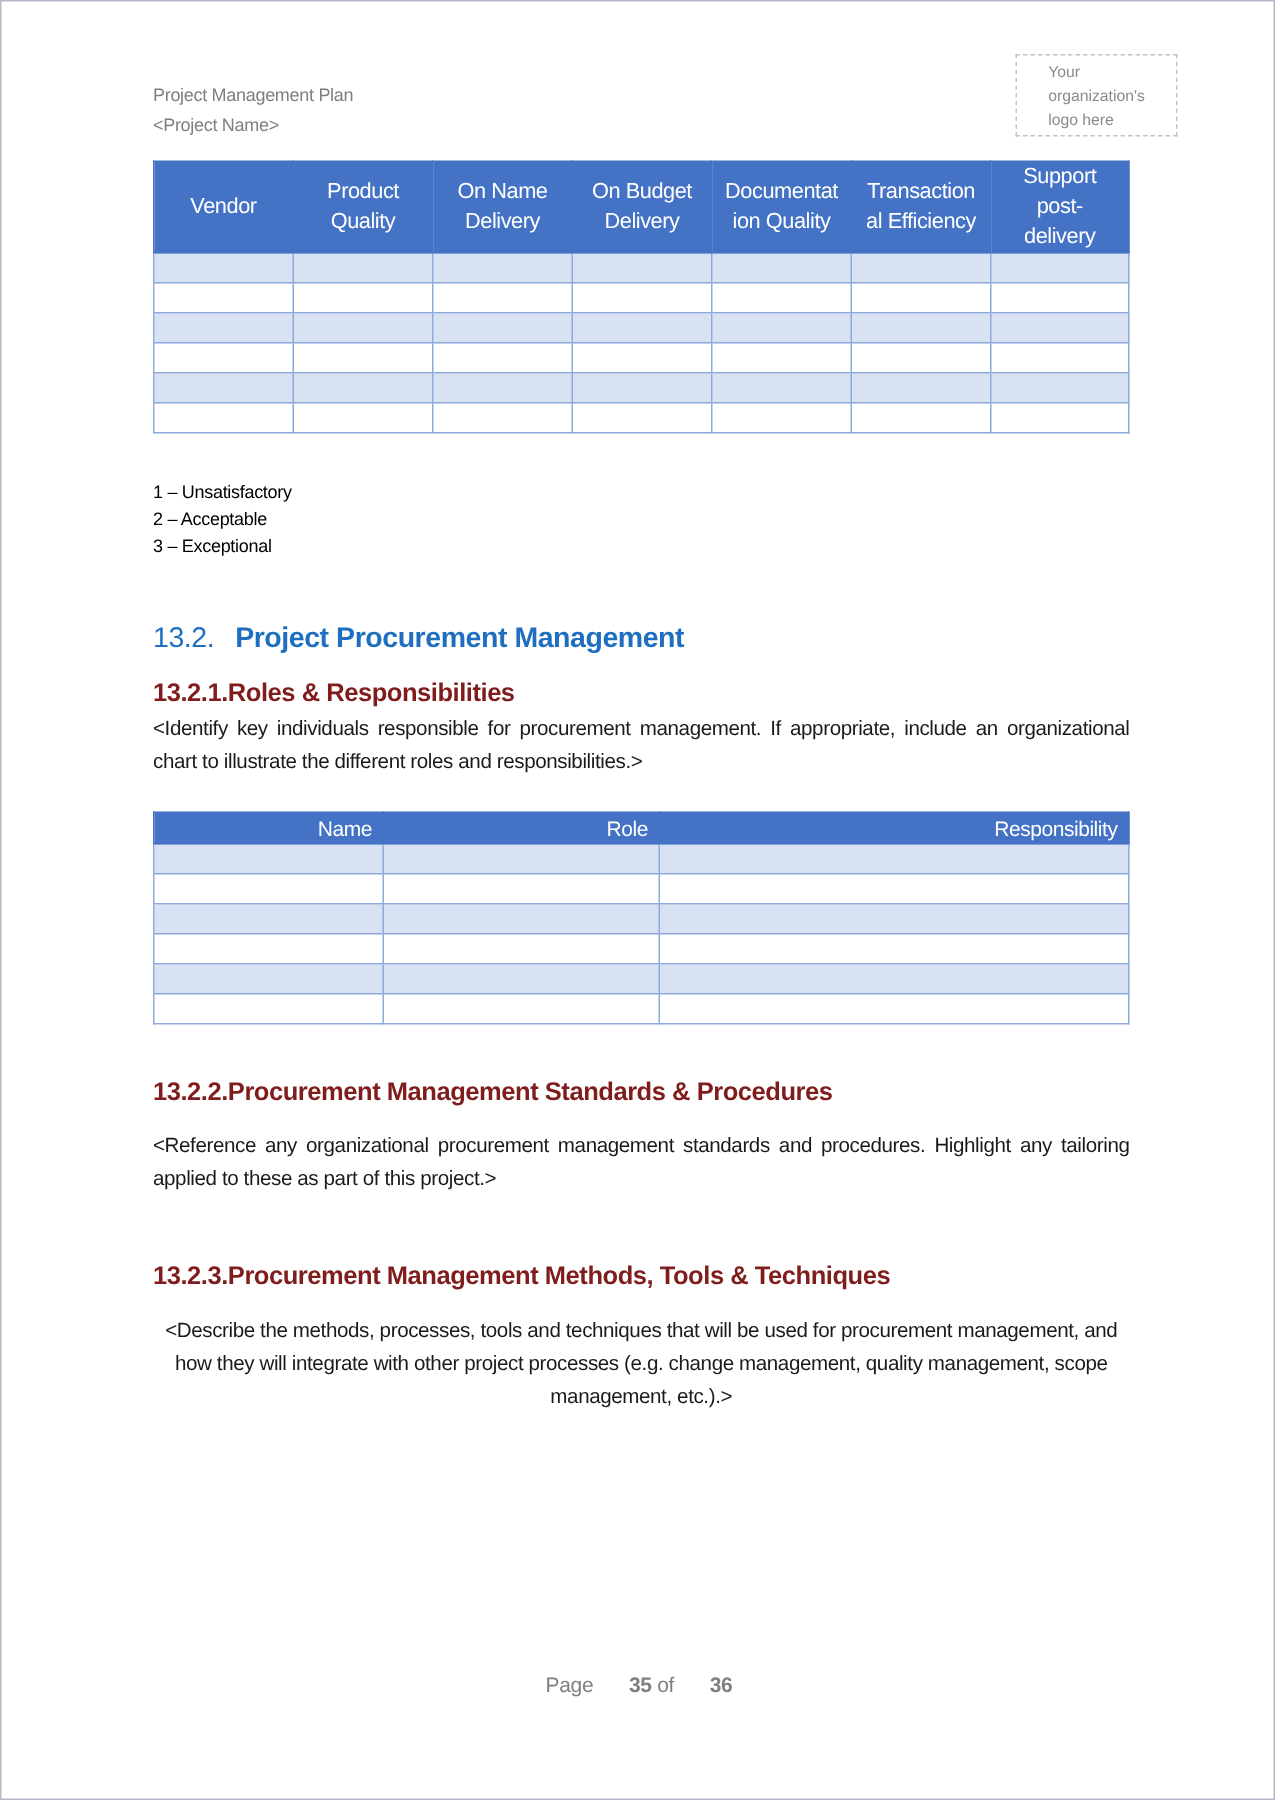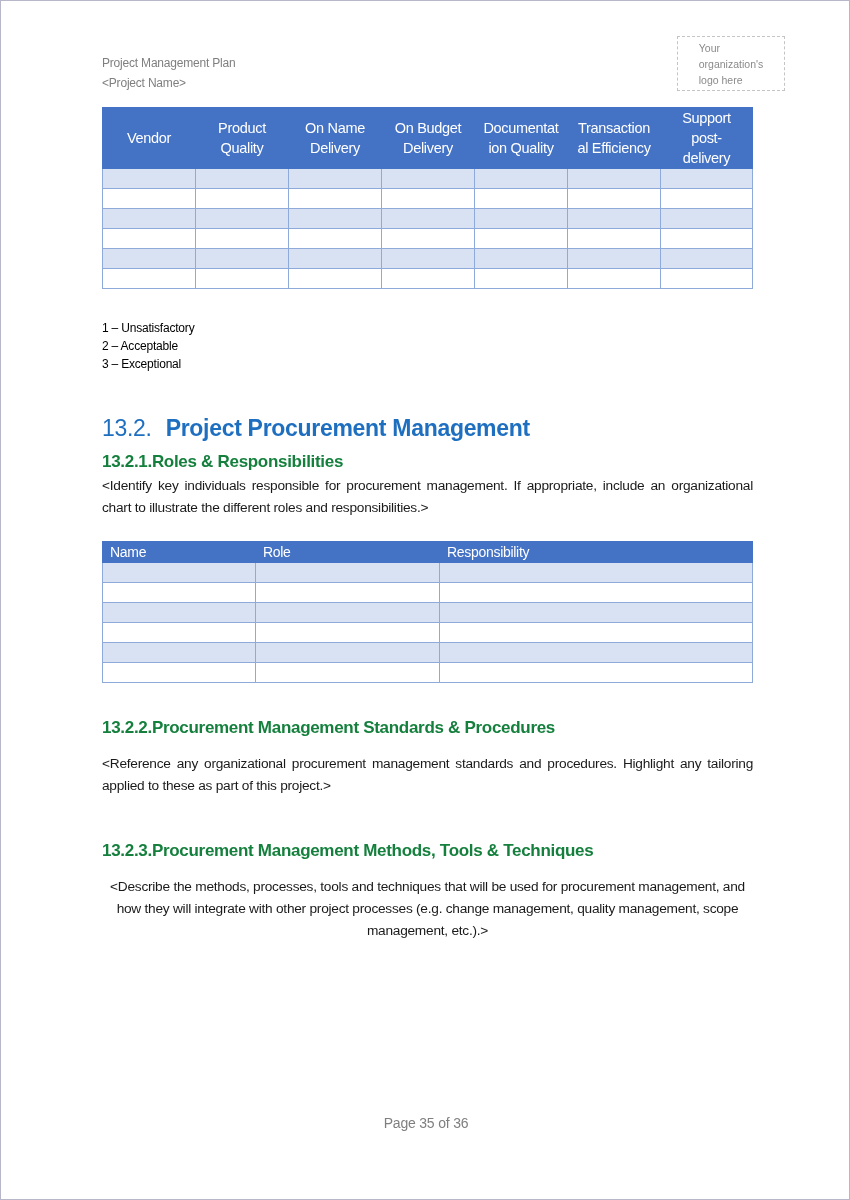--- a/index.html
+++ b/index.html
@@ -9,30 +9,30 @@
   .logo-box { position: absolute; left: 676px; top: 35px; width: 108px; height: 55px; border: 1px dashed #c4c4c4; box-sizing: border-box; display: flex; align-items: center; justify-content: center; text-align: left; font-size: 10.5px; line-height: 16px; color: #8a8a8a; }
   table { border-collapse: collapse; position: absolute; table-layout: fixed; }
   th { background: #4472c4; color: #fff; font-weight: normal; border: 1px solid #4472c4; }
   td { border: 1px solid #8eaadb; padding: 0; }
   tr.band td { background: #d9e2f3; }
   tr.plain td { background: #ffffff; }
   #vendor-table { left: 101px; top: 106px; width: 650px; }
   #vendor-table th { height: 58px; font-size: 14.5px; line-height: 20px; text-align: center; padding: 0 2px; letter-spacing: -0.3px; }
   #vendor-table td { height: 19px; }
   .legend { position: absolute; left: 101px; top: 318px; font-size: 12px; line-height: 18px; color: #000; letter-spacing: -0.2px; }
-  .h2 { position: absolute; left: 101px; top: 414px; font-size: 23px; color: #1f6fc0; letter-spacing: -0.3px; }
+  .h2 { position: absolute; left: 101px; top: 414px; font-size: 19px; color: #1f6fc0; letter-spacing: -0.3px; }
   .h2 .num { font-weight: normal; margin-right: 14px; }
   .h2 .txt { font-weight: bold; }
-  .h3 { position: absolute; left: 101px; font-size: 17px; font-weight: bold; color: #15803d; letter-spacing: -0.3px; }
+  .h3 { position: absolute; left: 101px; font-size: 17px; font-weight: bold; color: #7f1d1d; letter-spacing: -0.3px; }
   .para { position: absolute; left: 101px; width: 651px; font-size: 13.7px; line-height: 22px; color: #1a1a1a; text-align: justify; letter-spacing: -0.25px; }
   #roles-table { left: 101px; top: 540px; width: 650px; }
-  #roles-table th { height: 20px; font-size: 14px; text-align: left; padding: 0 7px; letter-spacing: -0.3px; }
+  #roles-table th { height: 20px; font-size: 14px; text-align: right; padding: 0 7px; letter-spacing: -0.3px; }
   #roles-table td { height: 19px; }
   .footer { position: absolute; left: 0; width: 850px; top: 1114px; text-align: center; font-size: 14px; color: #7f7f7f; letter-spacing: -0.2px; }
-  .footer b { font-weight: normal; }
+  .footer b { font-weight: bold; margin-left: 20px; }
 </style>
 </head>
 <body>
 
 <div class="page">
 
   <div class="header-title">
     <div>Project Management Plan</div>
     <div>&lt;Project Name&gt;</div>
   </div>

